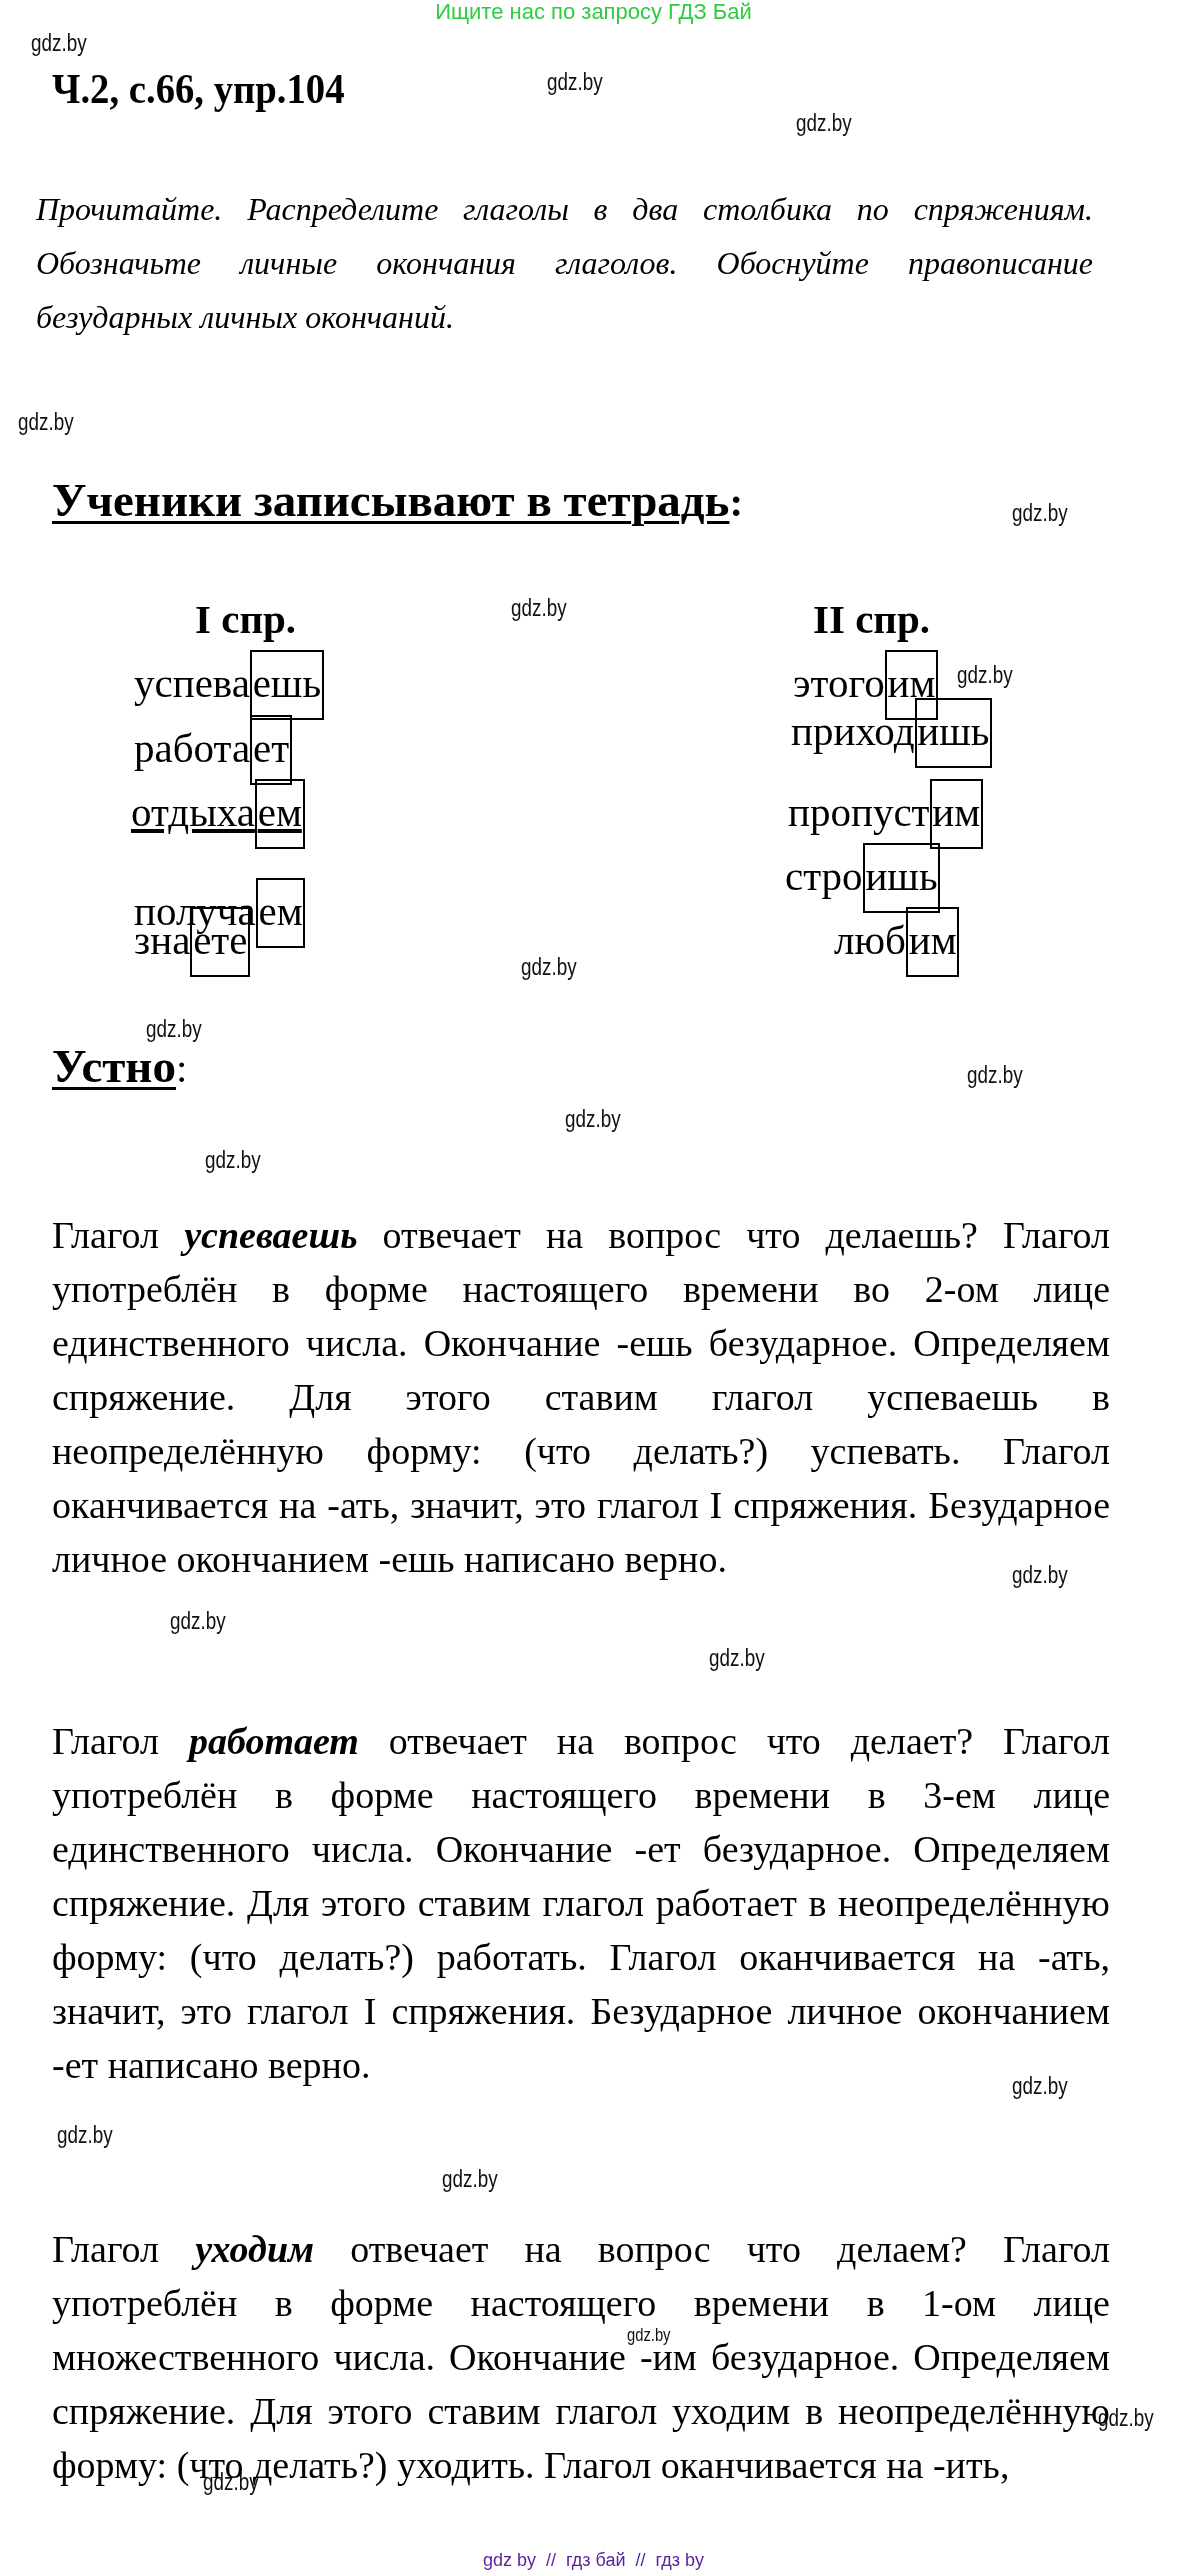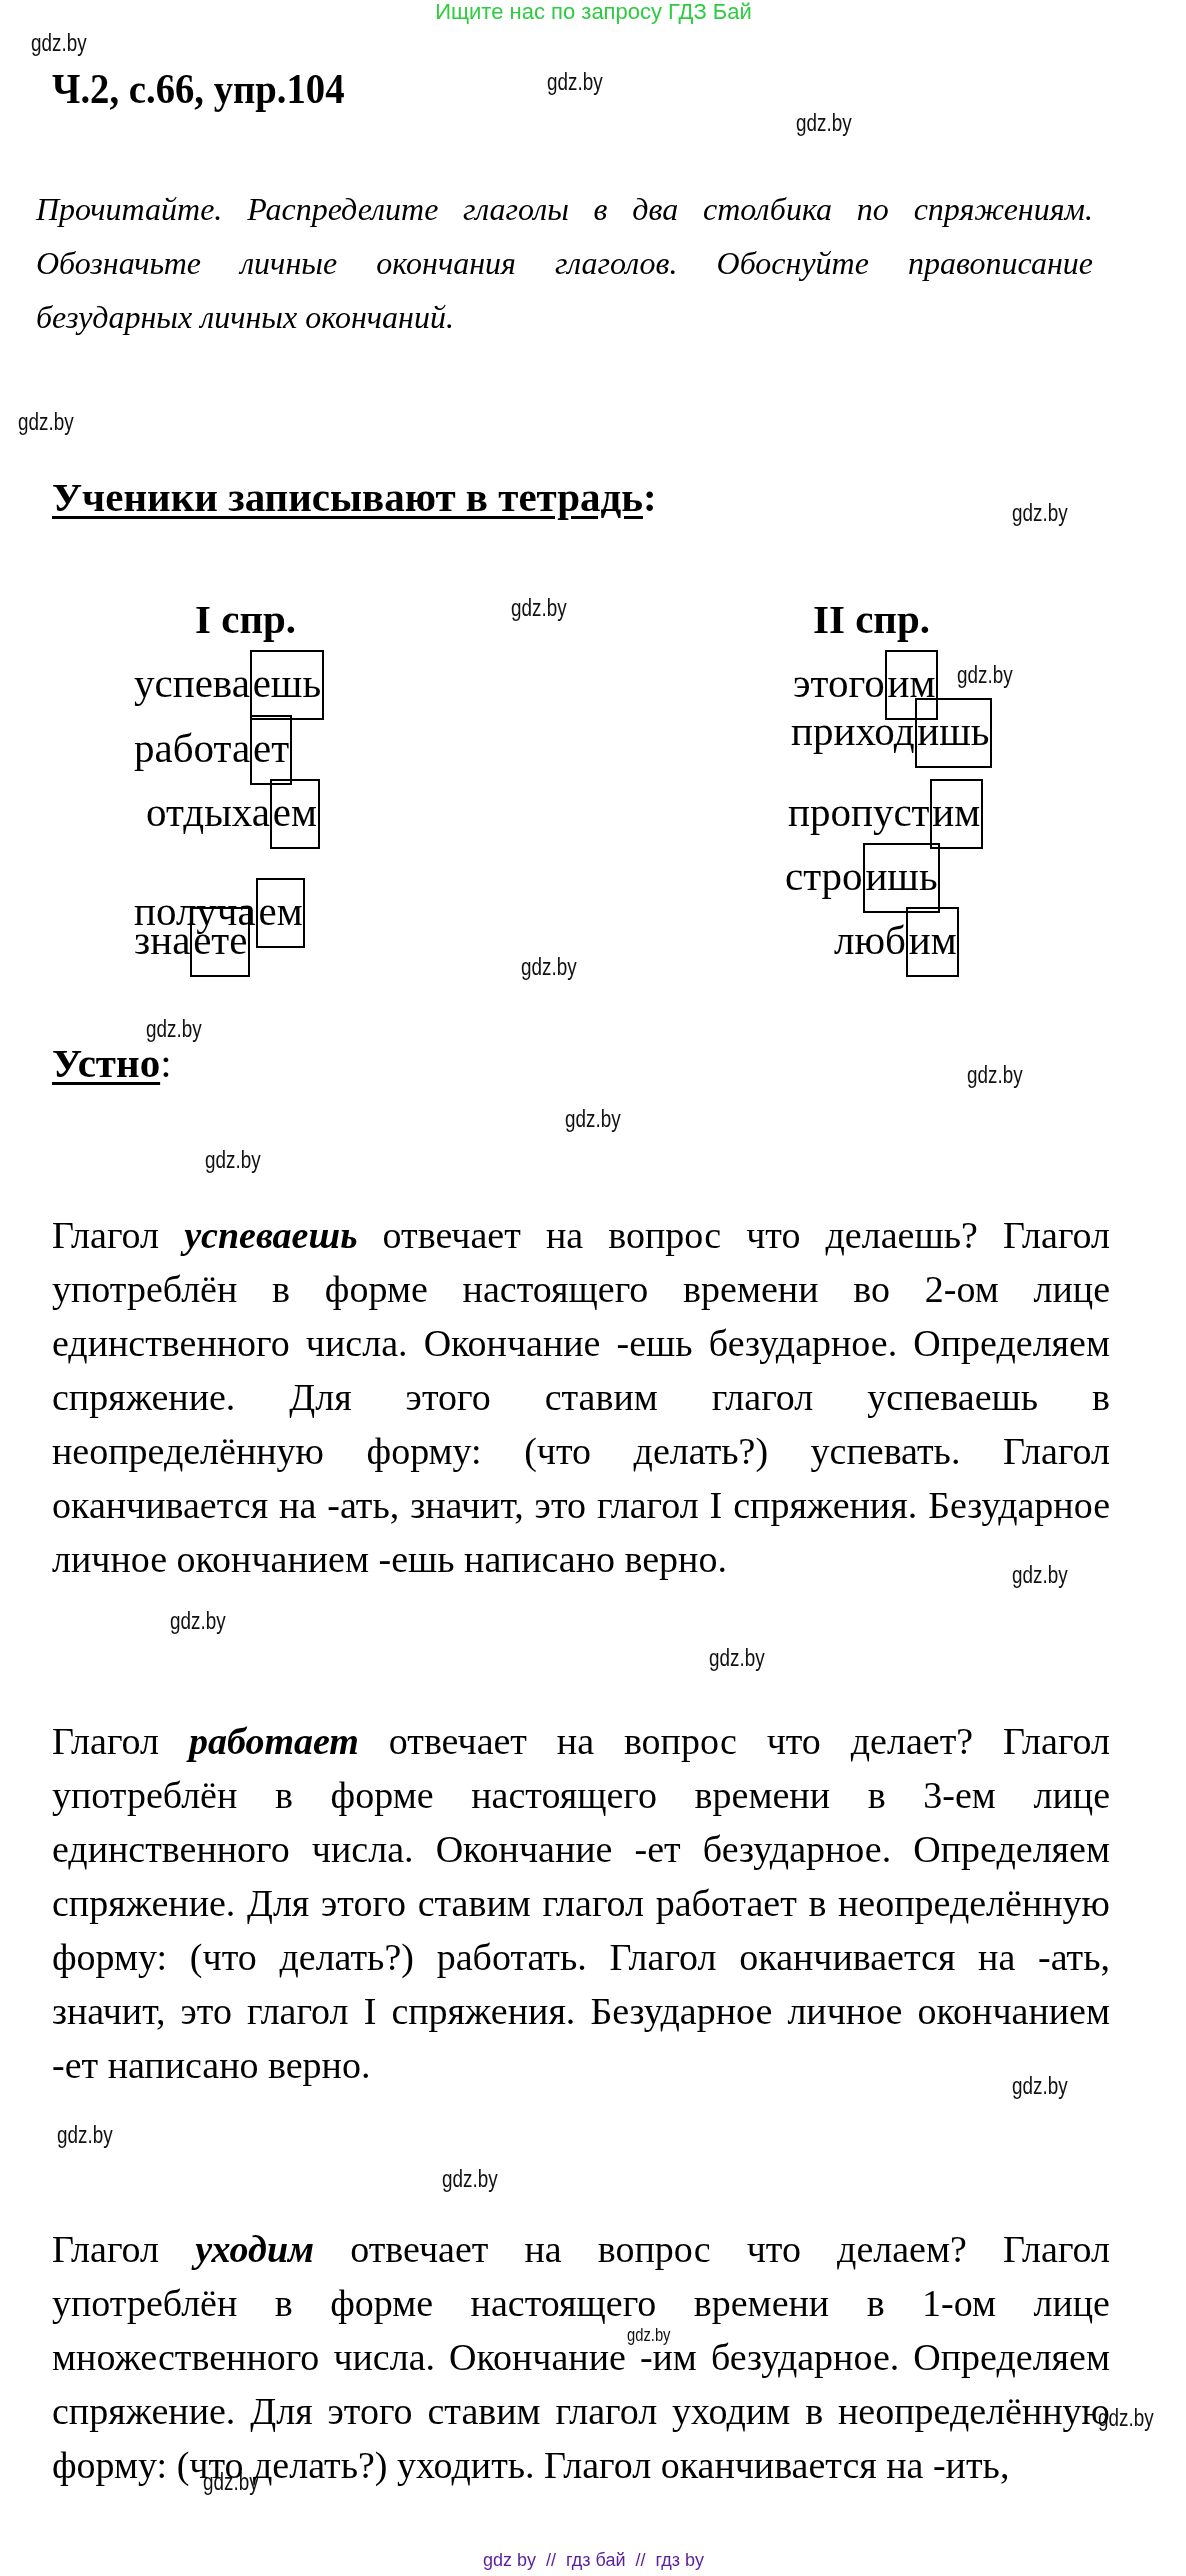--- a/index.html
+++ b/index.html
@@ -5,21 +5,21 @@
   html, body { margin: 0; padding: 0; background: #ffffff; }
   body { width: 1187px; height: 2576px; position: relative; overflow: hidden; }
   .abs { position: absolute; }
   .banner { top: 0; left: 0; width: 1187px; text-align: center; font-family: "Liberation Sans", sans-serif; font-size: 22px; line-height: 23px; color: #2ecc40; }
   .footer { top: 2549px; left: 0; width: 1187px; text-align: center; font-family: "Liberation Sans", sans-serif; font-size: 18px; line-height: 23px; color: #5b1f9e; white-space: pre; }
   .wm { font-family: "Liberation Sans", sans-serif; font-size: 23px; color: #111; line-height: 24.6px; transform: scaleX(0.82); transform-origin: left top; }
   .wm.small { font-size: 18px; }
   .serif { font-family: "Liberation Serif", serif; color: #000; }
   .title { top: 64px; left: 52px; font-size: 43px; font-weight: bold; transform: scaleX(0.9); transform-origin: left top; }
   .task { top: 182px; left: 36px; width: 1057px; font-size: 32px; font-weight: normal; font-style: italic; line-height: 54px; text-align: justify; }
-  .sub { font-size: 41px; font-weight: bold; text-decoration: underline; text-decoration-thickness: 3.3px; text-underline-offset: 4.9px; }
+  .sub { font-size: 47px; font-weight: bold; text-decoration: underline; text-decoration-thickness: 3.3px; text-underline-offset: 4.9px; }
   .colhead { font-size: 41px; font-weight: bold; }
   .verb { font-size: 41px; line-height: 43px; white-space: nowrap; }
   .verb .end { border: 2.5px solid #000; padding: 8.2px 0.8px 11.5px 0.8px; }
   .para { left: 52px; width: 1058px; font-size: 38px; line-height: 54px; text-align: justify; margin-top: 40px; }
   .para b i, .para .kw { font-weight: bold; font-style: italic; }
 </style>
 </head>
 <body>
 
 <div class="abs banner">Ищите нас по запросу ГДЗ Бай</div>
@@ -52,21 +52,21 @@
 
 <div class="abs serif" style="top:473px;left:52px;">
   <span class="sub">Ученики записывают в тетрадь</span><span class="colhead">:</span>
 </div>
 
 <div class="abs serif colhead" style="top:595px;left:195px;">I спр.</div>
 <div class="abs serif colhead" style="top:595px;left:813px;">II спр.</div>
 
 <div class="abs serif verb" style="top:662px;left:134px;"><span>успева</span><span class="end">ешь</span></div>
 <div class="abs serif verb" style="top:727px;left:134px;"><span>работа</span><span class="end">ет</span></div>
-<div class="abs serif verb" style="top:791px;left:146px;"><span>отдыха</span><span class="end">ем</span></div>
+<div class="abs serif verb" style="top:791px;left:131px;text-decoration:underline;"><span>отдыха</span><span class="end">ем</span></div>
 <div class="abs serif verb" style="top:890px;left:134px;"><span>получа</span><span class="end">ем</span></div>
 <div class="abs serif verb" style="top:919px;left:134px;"><span>зна</span><span class="end">ете</span></div>
 
 <div class="abs serif verb" style="top:662px;left:793px;"><span>этого</span><span class="end">им</span></div>
 <div class="abs serif verb" style="top:710px;left:791px;"><span>приход</span><span class="end">ишь</span></div>
 <div class="abs serif verb" style="top:791px;left:788px;"><span>пропуст</span><span class="end">им</span></div>
 <div class="abs serif verb" style="top:855px;left:785px;"><span>стро</span><span class="end">ишь</span></div>
 <div class="abs serif verb" style="top:919px;left:790px;margin-left:44px;"><span>люб</span><span class="end">им</span></div>
 
 <div class="abs serif" style="top:1039px;left:52px;">

